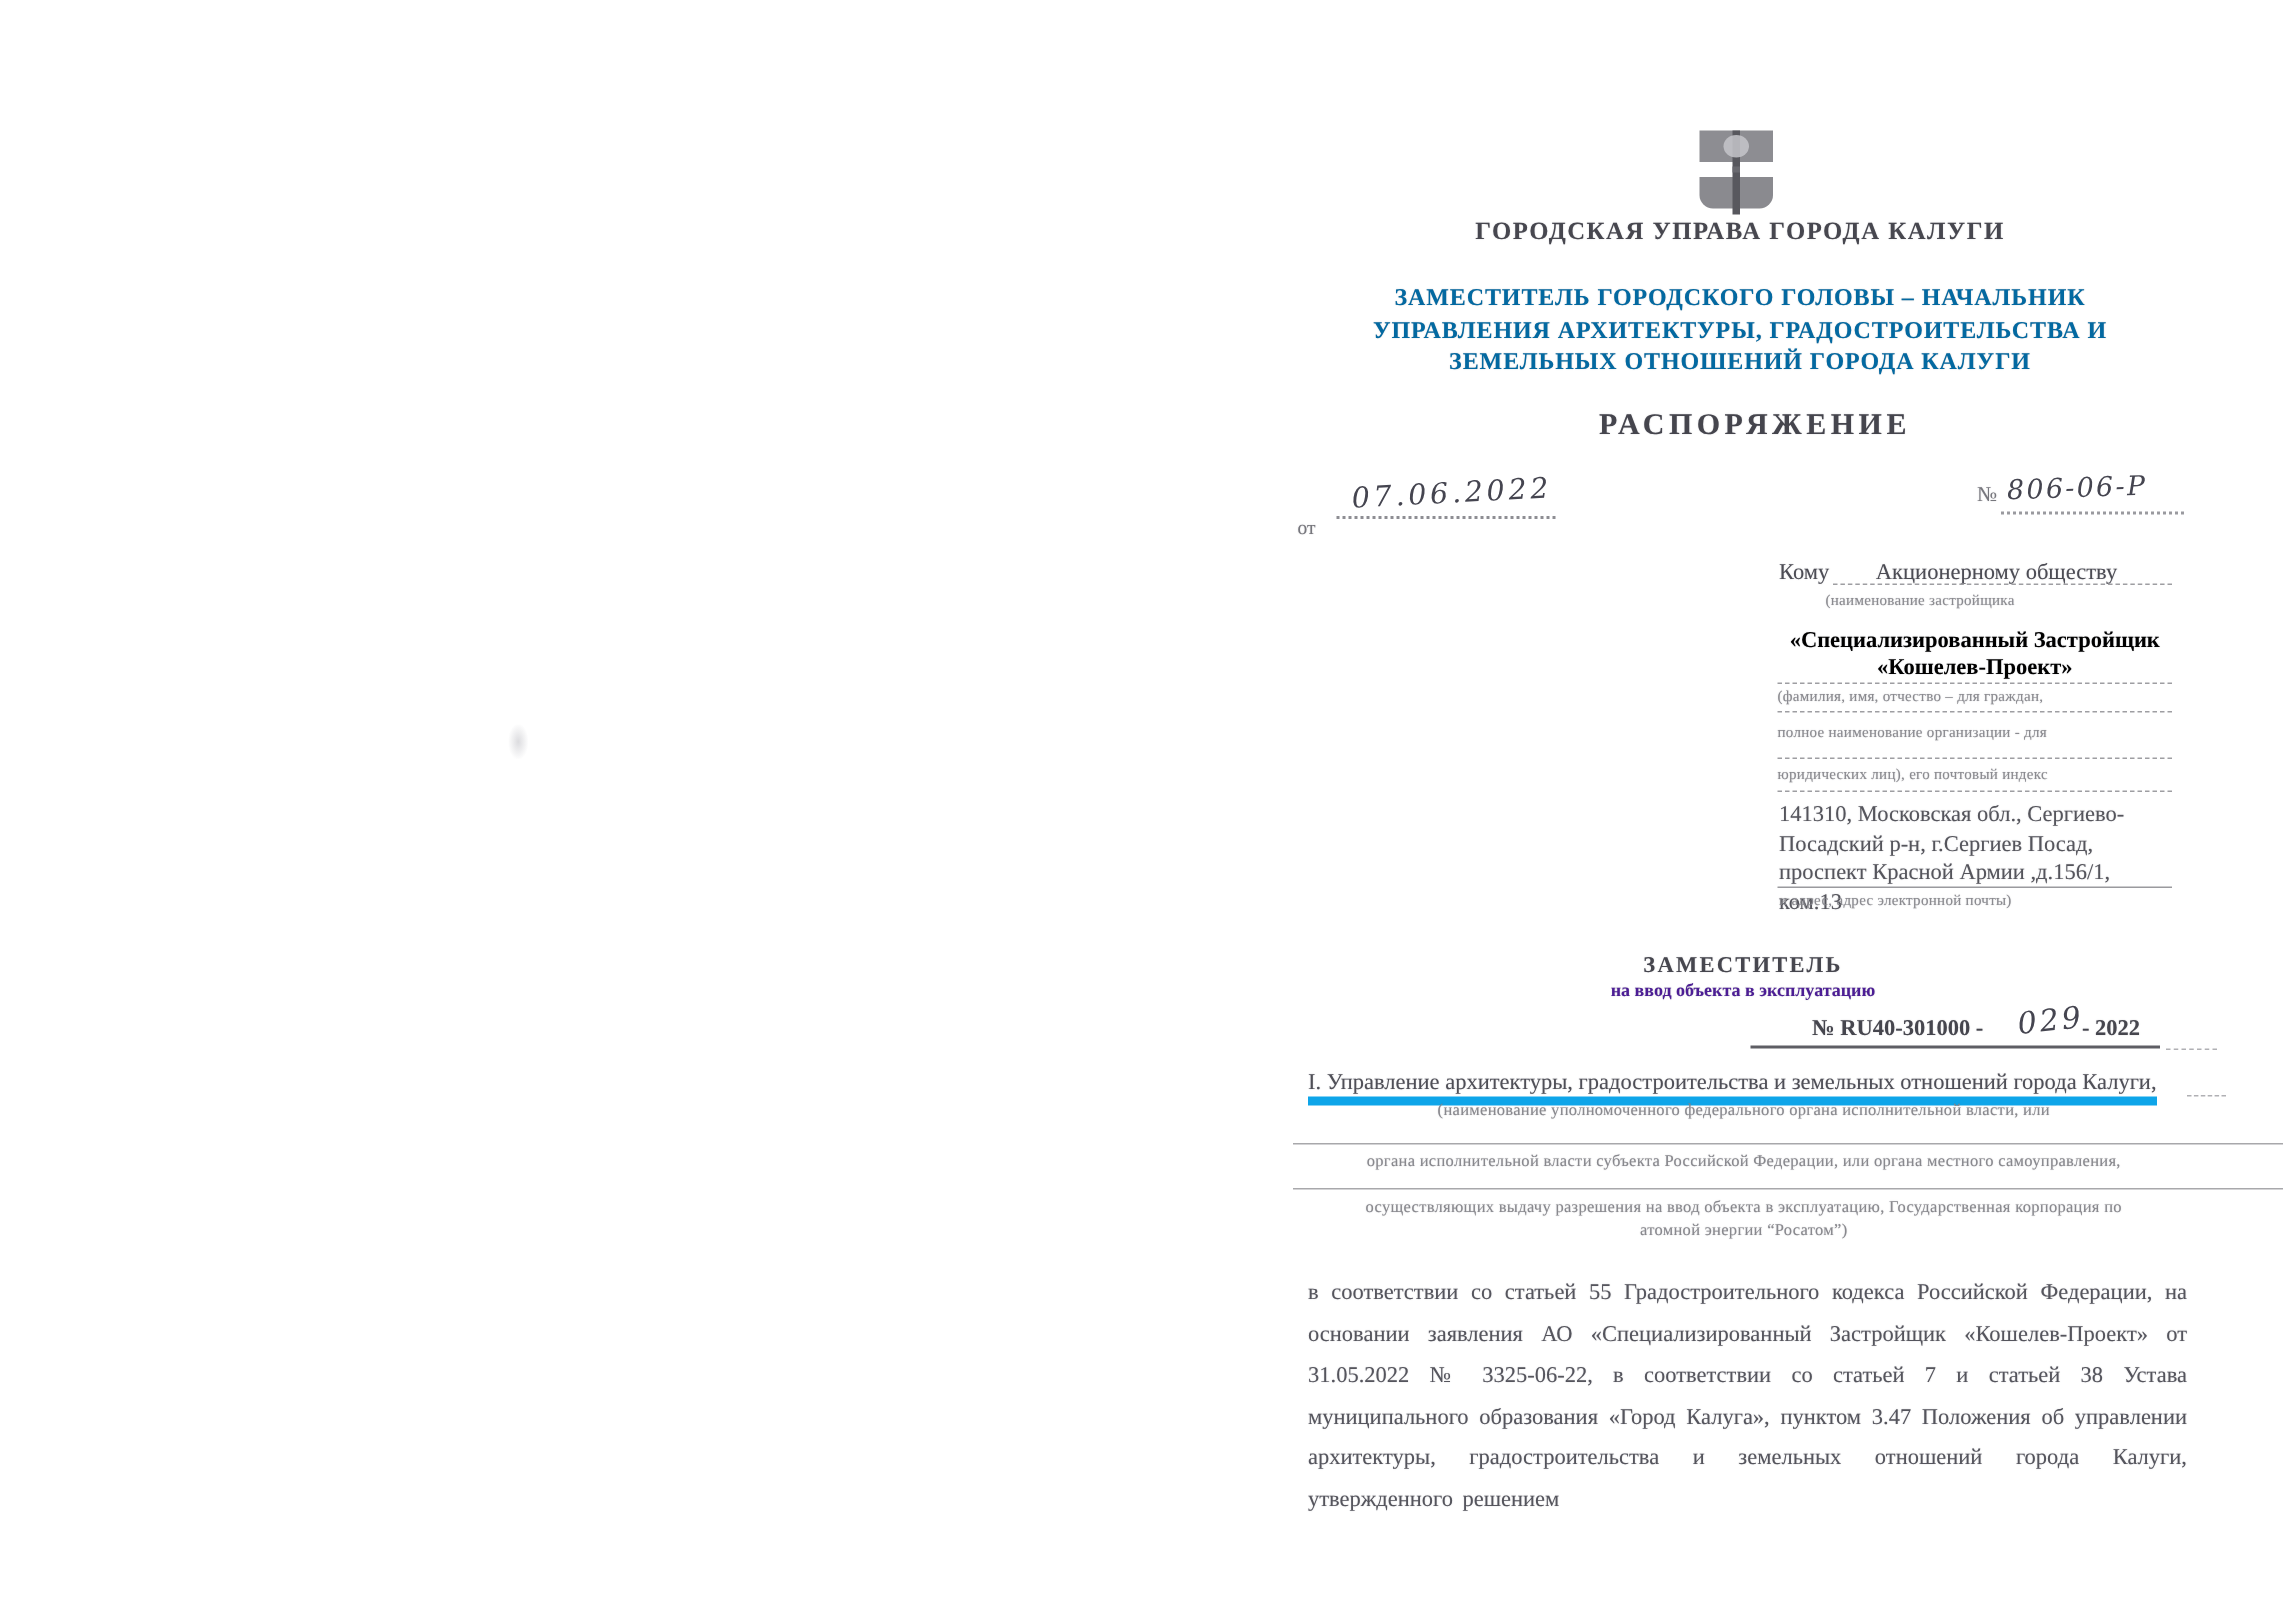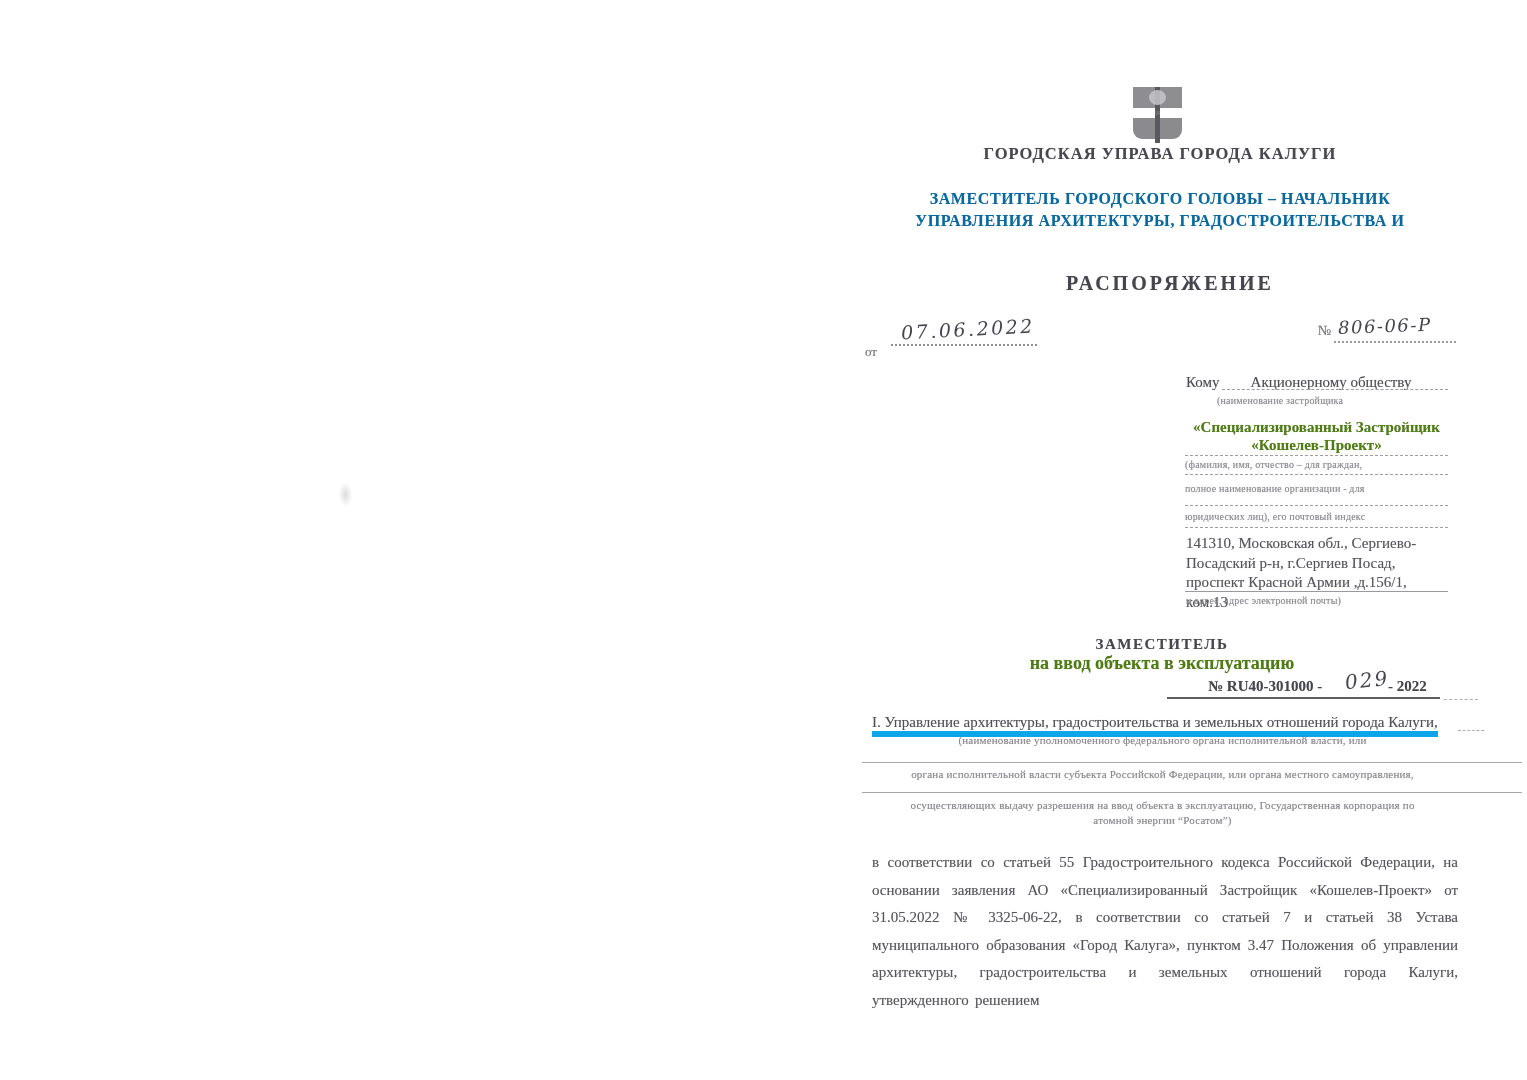--- a/index.html
+++ b/index.html
@@ -33,36 +33,36 @@
   .num-label{left:1318px;top:323px;font-size:14px;color:#77777d;}
   .num-value{left:1338px;top:315px;width:110px;font-size:18px;letter-spacing:1.5px;transform:rotate(-2deg);}
   .num-line{left:1334px;top:341px;width:122px;border-bottom:2px dotted #9a9a9f;height:0;}
   
   .komu-label{left:1186px;top:374px;font-size:15px;}
   .komu-value{left:1228px;top:374px;width:206px;font-size:15px;}
   .k-dash{border-bottom:1px dashed #9e9ea2;height:0;}
   .k-line1{left:1222px;top:389px;width:226px;}
   .cap{font-size:10px;color:#8b8b90;letter-spacing:0.2px;}
   .cap1{left:1217px;top:395px;}
-  .orgname{left:1185px;width:263px;font-weight:bold;font-size:15px;color:#4d7c0f;}
+  .orgname{left:1185px;width:263px;font-weight:bold;font-size:15px;color:#000000;}
   .org1{top:419px;}
   .org2{top:437px;}
   .k-line2{left:1185px;top:455px;width:263px;}
   .cap2{left:1185px;top:459px;width:263px;}
   .k-line3{left:1185px;top:474px;width:263px;}
   .cap3{left:1185px;top:483px;width:263px;}
   .k-line4{left:1185px;top:505px;width:263px;}
   .cap4{left:1185px;top:511px;width:263px;}
   .k-line5{left:1185px;top:527px;width:263px;}
   .addr{left:1186px;top:534px;width:262px;font-size:15px;line-height:19.5px;color:#55555c;}
   .addr-underline{left:1185px;top:591px;width:263px;border-bottom:1px solid #9a9a9e;height:0;}
   .cap5{left:1186px;top:595px;width:263px;}
   
   .permit-title{left:1012px;top:636px;width:300px;font-weight:bold;font-size:15px;letter-spacing:1.5px;color:#46464e;}
-  .permit-sub{left:1012px;top:653px;width:300px;font-weight:bold;font-size:18px;color:#4d7c0f;}
+  .permit-sub{left:1012px;top:653px;width:300px;font-weight:bold;font-size:12px;color:#4c1d95;}
   .pn-prefix{left:1208px;top:678px;font-size:15px;font-weight:bold;color:#46464e;}
   .pn-hand{left:1345px;top:668px;font-size:20px;letter-spacing:2px;transform:rotate(-6deg);}
   .pn-suffix{left:1388px;top:678px;font-size:15px;font-weight:bold;color:#46464e;}
   .pn-line{left:1167px;top:697px;width:273px;border-bottom:2px solid #5e5e64;height:0;}
   .pn-line-tail{left:1444px;top:699px;width:34px;border-bottom:1px dashed #b0b0b4;height:0;}
   
   .sec1-line{left:872px;top:714px;width:584px;font-size:15px;color:#4f4f57;}
   .sec1-line span{border-bottom:6px solid #0ea5e9;padding-bottom:1px;}
   .sec1-tail{left:1458px;top:730px;width:26px;border-bottom:1px dashed #b0b0b4;height:0;}
   .scap{font-size:11px;color:#89898e;width:565px;left:880px;}
@@ -89,20 +89,21 @@
     <div class="em-bot"></div>
     <div class="em-stripe"></div>
     <div class="em-crest"></div>
     <div class="em-dot"></div>
   </div>
 
   <div class="abs ctr org-title">ГОРОДСКАЯ УПРАВА ГОРОДА КАЛУГИ</div>
   <div class="abs ctr official">
     <div>ЗАМЕСТИТЕЛЬ ГОРОДСКОГО ГОЛОВЫ – НАЧАЛЬНИК</div>
     <div>УПРАВЛЕНИЯ АРХИТЕКТУРЫ, ГРАДОСТРОИТЕЛЬСТВА И</div>
+    <div>ЗЕМЕЛЬНЫХ ОТНОШЕНИЙ ГОРОДА КАЛУГИ</div>
   </div>
   <div class="abs ctr doc-type">РАСПОРЯЖЕНИЕ</div>
 
   <div class="abs date-label">от</div>
   <div class="abs ctr hand date-value">07.06.2022</div>
   <div class="abs date-line"></div>
   <div class="abs num-label">№</div>
   <div class="abs hand num-value">806-06-Р</div>
   <div class="abs num-line"></div>
 

